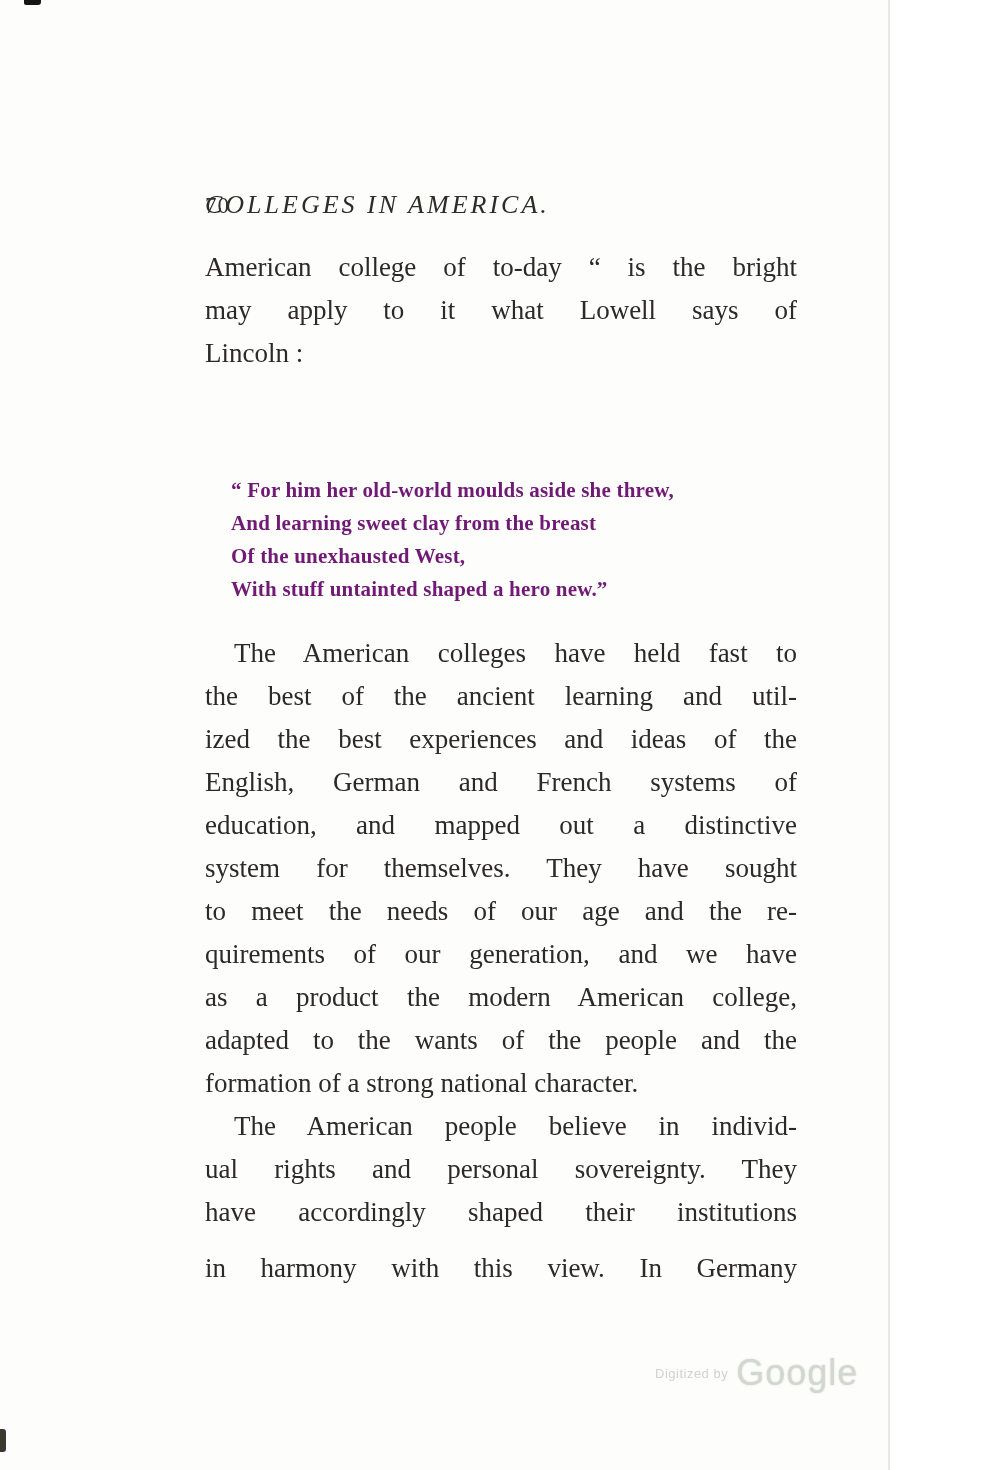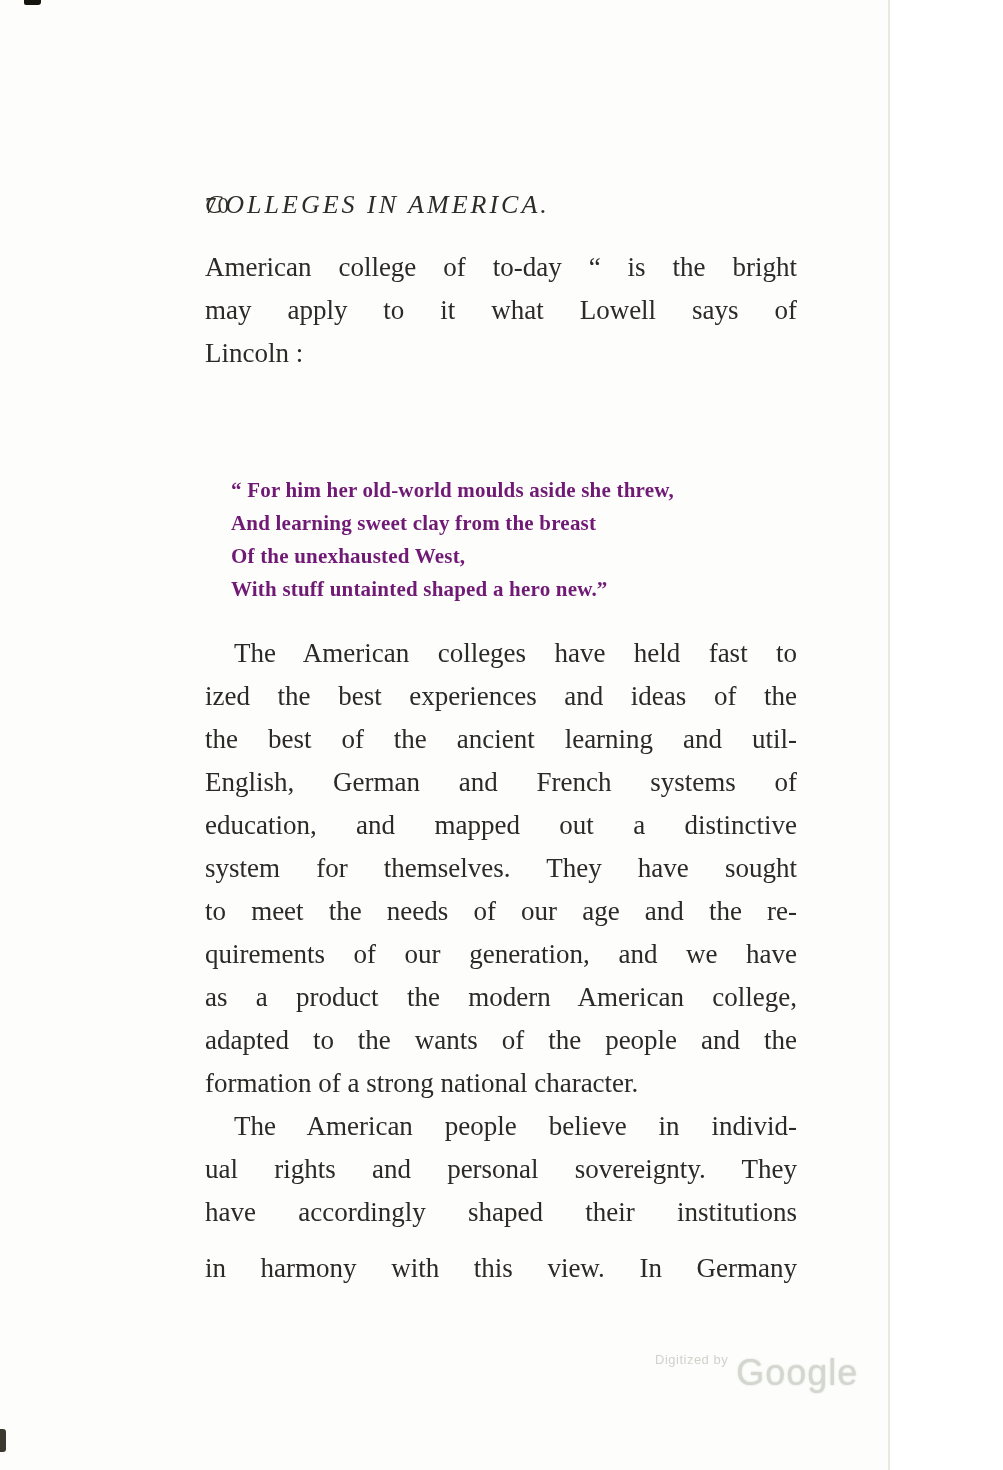--- a/index.html
+++ b/index.html
@@ -114,21 +114,21 @@
     letter-spacing: 0.2px;
     color: #701a75;
     text-align: left;
   }
 
   
   .watermark {
     position: absolute;
     left: 655px; top: 1352px;
     display: flex;
-    align-items: flex-start;
+    align-items: center;
     gap: 8px;
     opacity: 0.85;
     filter: blur(0.3px);
     user-select: none;
   }
   .wm-prefix {
     font-family: "Liberation Sans", sans-serif;
     font-size: 13px;
     color: #c8ccc3;
     letter-spacing: 0.5px;
@@ -164,22 +164,22 @@
   <blockquote class="poem">
       <div class="line">“ For him her old-world moulds aside she threw,</div>
       <div class="line">And learning sweet clay from the breast</div>
       <div class="line">Of the unexhausted West,</div>
       <div class="line">With stuff untainted shaped a hero new.”</div>
     </blockquote>
 
   <div class="flow-block">
     <div class="para justified indent-first">
         <div class="line">The American colleges have held fast to</div>
+        <div class="line">the best of the ancient learning and util-</div>
         <div class="line">ized the best experiences and ideas of the</div>
-        <div class="line">the best of the ancient learning and util-</div>
         <div class="line">English, German and French systems of</div>
         <div class="line">education, and mapped out a distinctive</div>
         <div class="line">system for themselves. They have sought</div>
         <div class="line">to meet the needs of our age and the re-</div>
         <div class="line">quirements of our generation, and we have</div>
         <div class="line">as a product the modern American college,</div>
         <div class="line">adapted to the wants of the people and the</div>
         <div class="line">formation of a strong national character.</div>
       </div>
     <div class="para justified indent-first last-full">

